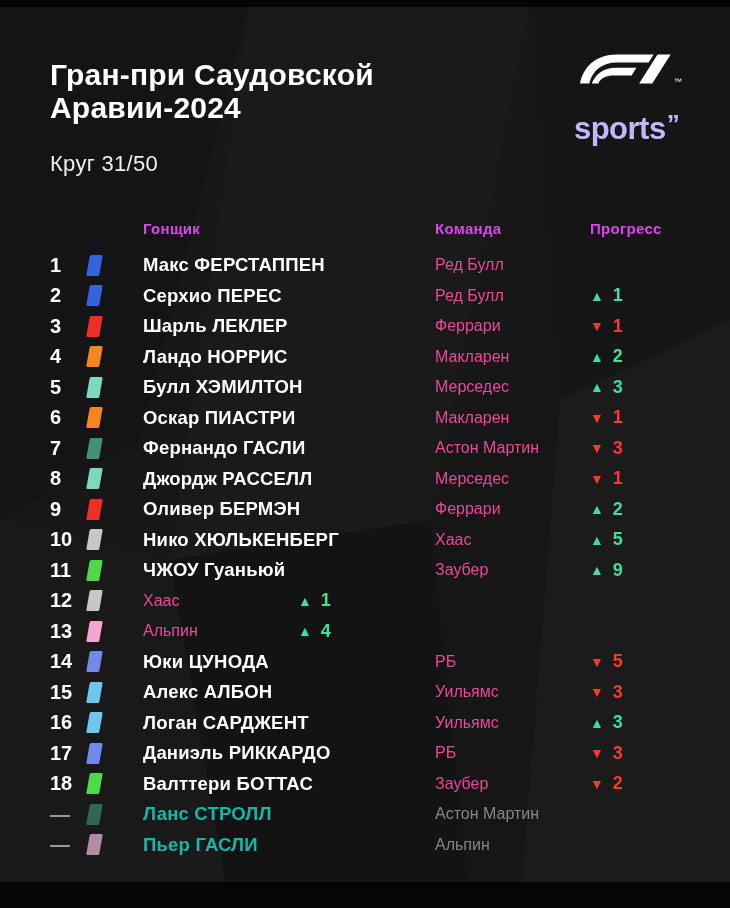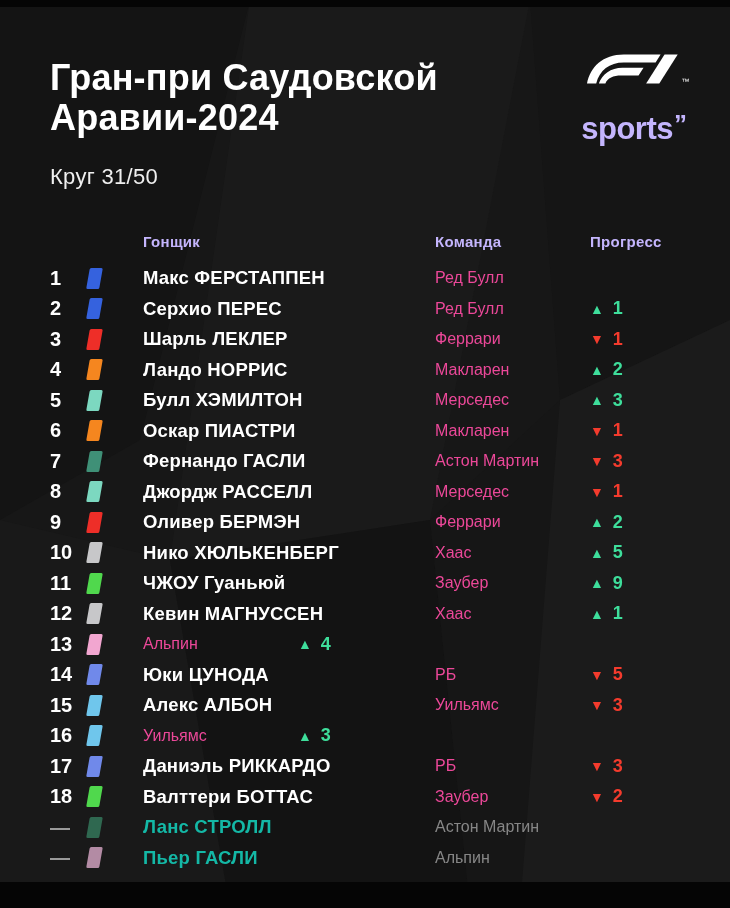--- a/index.html
+++ b/index.html
@@ -8,21 +8,21 @@
     background:#171717;
     font-family:"Liberation Sans", sans-serif;
     -webkit-font-smoothing:antialiased;
   }
   svg.bg{position:absolute;inset:0;display:block;}
   .content{position:absolute;inset:0;padding:52px 45px 0 50px;box-sizing:border-box;}
 
   
   .hdr{display:flex;justify-content:space-between;align-items:flex-start;}
   .hdr-left{padding-top:6px;}
-  .title{color:#ffffff;font-size:36px;font-weight:700;letter-spacing:.2px;line-height:1.1;}
+  .title{color:#ffffff;font-size:30px;font-weight:700;letter-spacing:.2px;line-height:1.1;}
   .lap{color:#efefef;font-size:22px;font-weight:400;margin-top:27px;letter-spacing:.3px;}
   .hdr-right{display:flex;flex-direction:column;align-items:center;width:120px;padding-top:2px;}
   .f1-logo{position:relative;width:92px;height:30px;}
   .f1-logo svg{display:block;width:92px;height:30px;}
   .f1-tm{position:absolute;right:-10px;bottom:-2px;color:#fff;font-size:8px;}
   .sports-logo{margin-top:27px;font-size:31px;font-weight:700;letter-spacing:-.5px;line-height:1;}
   .sports-mark{font-size:26px;vertical-align:6px;margin-left:1px;letter-spacing:-2px;}
 
   
   .table{margin-top:43px;}
@@ -77,21 +77,21 @@
             <path fill="#ffffff" d="M18,44 C23,30 36,20 54,20 L86,20 L78.4,32 L52,32 C40,32 31,36 28,44 Z"></path>
             <path fill="#ffffff" d="M118,0 L138,0 L110,44 L90,44 Z"></path>
           </svg>
           <span class="f1-tm">™</span>
         </div>
         <div class="sports-logo" style="color:#c4b5fd"><span>sports</span><span class="sports-mark">”</span></div>
       </div>
     </div>
 
     <div class="table">
-      <div class="cols" style="color:#c4b5fd">
+      <div class="cols" style="color:#d946ef">
         <div class="col-driver">Гонщик</div>
         <div class="col-team">Команда</div>
         <div class="col-progress">Прогресс</div>
       </div>
       <div id="rows">
   <div class="row">
     <span class="pos">1</span>
     <span class="swatch-wrap">
       <span class="swatch" style="background: rgb(53, 98, 222);"></span>
     </span>
@@ -231,21 +231,20 @@
       <span class="tri">▲</span>
       <span class="delta">9</span>
     </span>
   </div>
 
   <div class="row">
     <span class="pos">12</span>
     <span class="swatch-wrap">
       <span class="swatch" style="background: rgb(199, 199, 201);"></span>
     </span>
-    <span class="driver">Кевин МАГНУССЕН</span>
     <span class="team">Хаас</span>
     <span class="progress up">
       <span class="tri">▲</span>
       <span class="delta">1</span>
     </span>
   </div>
 
   <div class="row">
     <span class="pos">13</span>
     <span class="swatch-wrap">
@@ -282,20 +281,21 @@
       <span class="tri">▼</span>
       <span class="delta">3</span>
     </span>
   </div>
 
   <div class="row">
     <span class="pos">16</span>
     <span class="swatch-wrap">
       <span class="swatch" style="background: rgb(111, 198, 236);"></span>
     </span>
+    <span class="driver">Логан САРДЖЕНТ</span>
     <span class="team">Уильямс</span>
     <span class="progress up">
       <span class="tri">▲</span>
       <span class="delta">3</span>
     </span>
   </div>
 
   <div class="row">
     <span class="pos">17</span>
     <span class="swatch-wrap">

